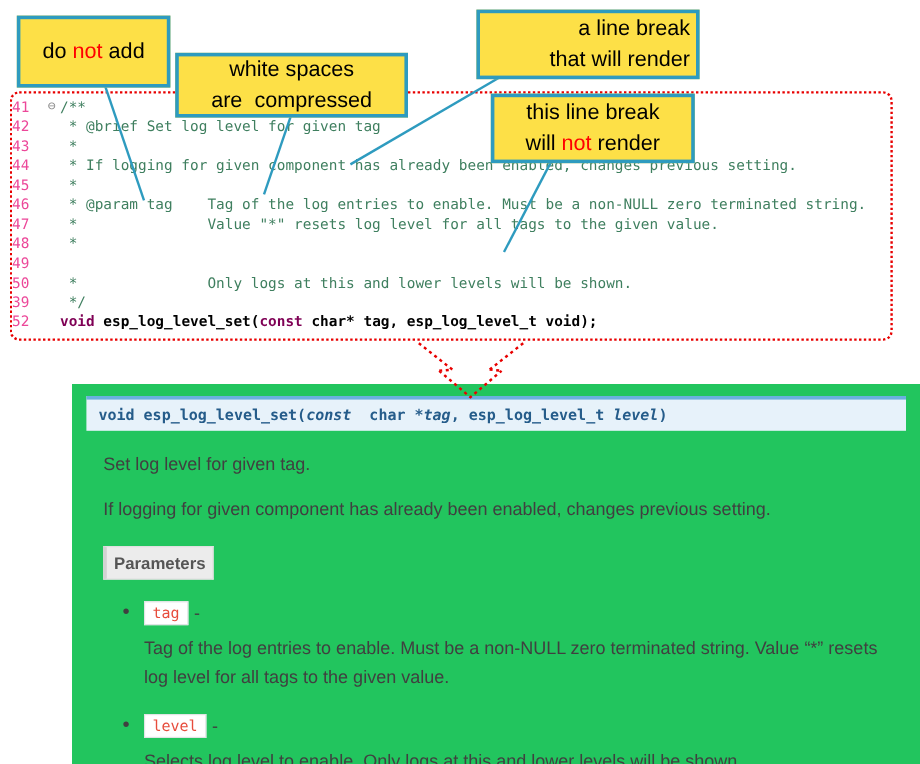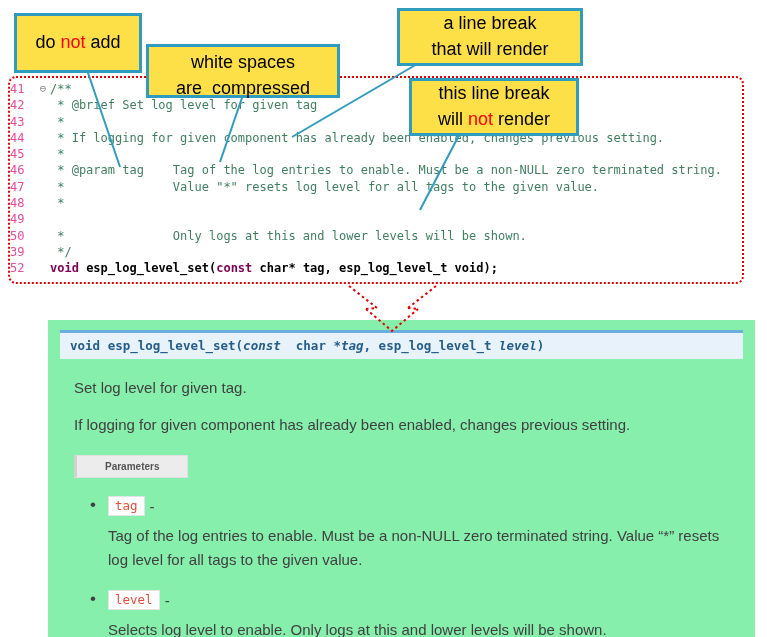--- a/index.html
+++ b/index.html
@@ -10,22 +10,22 @@
 
   
   .callout {
     position:absolute; background:#fde047; border:3px solid #2e9bbf;
     text-align:center; font-size:18px; line-height:1.42; color:#000;
     z-index:6; padding:3px 5px; display:flex; flex-direction:column;
     justify-content:center; white-space:pre;
   }
   .red { color:#ff0000; }
   #box1 { left:14px;  top:13px; width:112px; height:48px; }
-  #box2 { left:146px; top:44px; width:178px; height:42px;justify-content:space-between; }
-  #box3 { left:397px; top:8px;  width:170px; height:46px; }
+  #box2 { left:146px; top:44px; width:178px; height:42px; }
+  #box3 { left:397px; top:8px;  width:170px; height:46px;text-align:right; }
   #box4 { left:409px; top:78px; width:154px; height:46px; }
 
   
   .code-panel {
     position:absolute; left:8px; top:76px; width:732px; height:201px;
     border:2px dotted #e80000; border-radius:8px; background:#fff;
     padding-top:3px; z-index:1;
     font-family:"DejaVu Sans Mono", monospace; font-size:12px;
   }
   .code-line { display:flex; line-height:16.3px; white-space:pre; }
@@ -36,42 +36,42 @@
   .tok-kw      { color:#7f0055; font-weight:bold; }
   .tok-plain   { color:#000000; font-weight:bold; }
 
   
   .overlay { position:absolute; left:0; top:0; z-index:5; pointer-events:none; }
   .teal { stroke:#2e9bbf; stroke-width:2; }
   .redarrow { stroke:#e80000; stroke-width:2; fill:none; stroke-dasharray:2.5 3; }
 
   
   .docs-panel {
-    position:absolute; left:48px; top:320px; width:707px; height:317px;
-    background:#86efac; z-index:1; color:#404040;
+    position:absolute; left:60px; top:320px; width:707px; height:317px;
+    background:#22c55e; z-index:1; color:#404040;
   }
   .sig {
     margin:10px 12px 0 12px; background:#e7f2fa; border-top:3px solid #6ab0de;
     padding:5px 10px 6px; font-family:"DejaVu Sans Mono", monospace;
     font-size:12.5px; white-space:pre;
   }
   .sig-kw    { color:#255c8a; font-weight:bold; }
   .sig-name  { color:#255c8a; font-weight:bold; }
   .sig-plain { color:#255c8a; font-weight:bold; }
   .sig-kwi   { color:#255c8a; font-weight:bold; font-style:italic; }
   .sig-arg   { color:#255c8a; font-weight:bold; font-style:italic; }
 
   .doc-body { padding:0 20px 0 26px; font-size:15px; }
   .doc-body p { margin:16px 0 0; line-height:1.4; }
   .doc-body p:first-child { margin-top:18px; }
 
   .rubric {
     display:inline-block; margin:20px 0 0; background:#ececec;
     border:1px solid #e0e0e0; border-left:3px solid #d2d2d2;
-    padding:5px 28px; font-weight:bold; color:#555; font-size:10px;
+    padding:5px 6px; font-weight:bold; color:#555; font-size:14px;
   }
 
   ul.params { margin:12px 0 0; padding-left:34px; list-style:none; }
   li.param  { margin-top:18px; position:relative; }
   li.param::before {
     content:"\2022"; position:absolute; left:-18px; top:-1px;
     font-size:17px; color:#404040;
   }
   .param-head { display:flex; align-items:center; }
   .chip {

